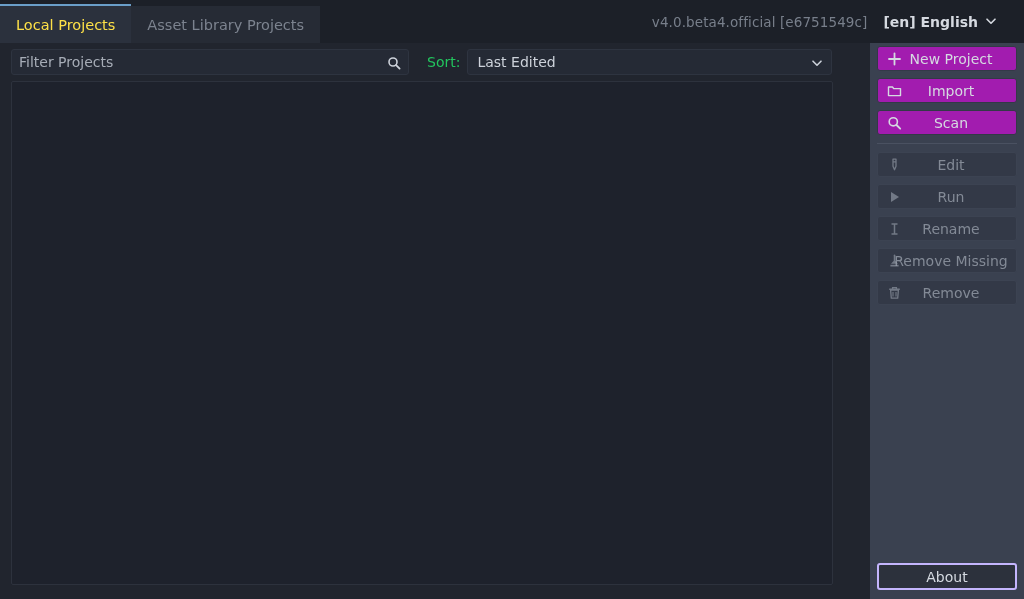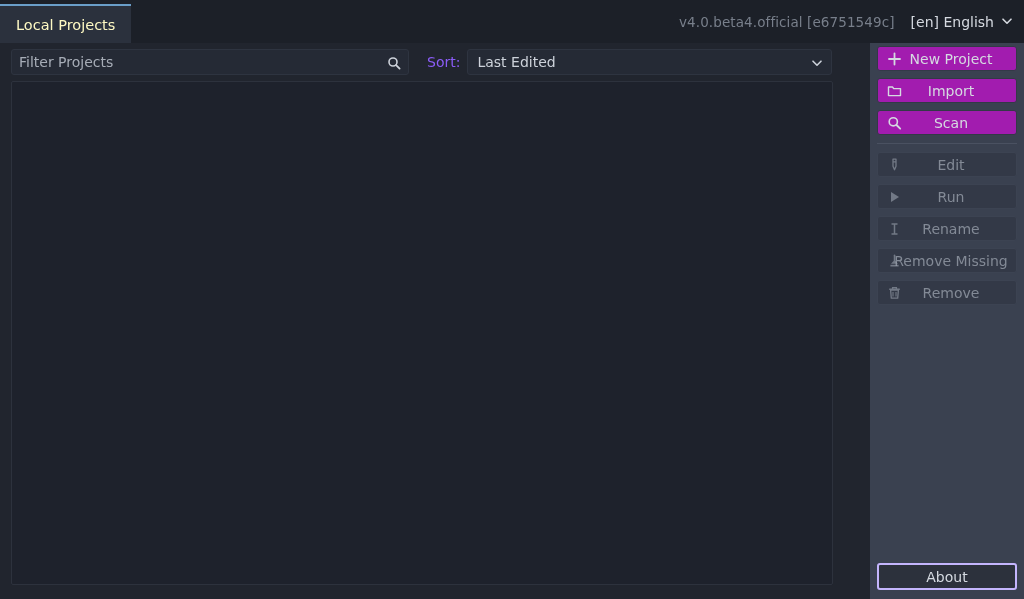--- a/index.html
+++ b/index.html
@@ -33,52 +33,53 @@
     display: flex; align-items: center;
     padding: 0 16px;
     font-size: 14.5px;
     color: #8b929e;
     background: transparent;
     cursor: pointer;
     white-space: nowrap;
   }
   .tab.active {
     background: #2b313d;
-    color: #fef9c3;
+    color: #fde047;
   }
   .tab.active::before {
     content: "";
     position: absolute;
     left: 0; right: 0; top: -2px;
     height: 2px;
     background: #6a9ec9;
   }
   .tab.inactive {
     background: #262b35;
     color: #7c838f;
   }
 
   .topright {
     margin-left: auto;
     display: flex; align-items: center;
     height: 43px;
-    padding-right: 10px;
+    padding-right: 26px;
     gap: 14px;
   }
   .version {
     font-size: 13.5px;
     color: #787f8b;
     letter-spacing: 0.1px;
   }
   .langsel {
     display: flex; align-items: center; gap: 7px;
     font-size: 14px;
     color: #d6dae1;
     cursor: pointer;
     padding: 2px 2px;
+    font-weight: bold;
   }
   .chev {
     width: 11px; height: 11px;
     display: inline-block;
     position: relative;
     top: -1px;
   }
   .chev svg { display: block; }
 
   
@@ -125,21 +126,21 @@
   .searchbox input::placeholder { color: #a7adb7; opacity: 1; }
   .search-icon {
     position: absolute; right: 7px; top: 50%;
     transform: translateY(-50%);
     width: 14px; height: 14px;
     pointer-events: none;
   }
 
   .sortlabel {
     font-size: 14px;
-    color: #8b5cf6;
+    color: #22c55e;
     margin: 0 7px 0 18px;
     white-space: nowrap;
   }
   .sortsel {
     position: relative;
     flex: 1 1 auto;
     height: 26px;
     background: #252a35;
     border: 1px solid #2e3440;
     border-radius: 3px;
@@ -232,20 +233,23 @@
 </style>
 </head>
 <body>
 
 <div class="app">
 
   <div class="tabbar">
     <div class="tabs">
       <div class="tab active">
         <span>Local Projects</span>
+      </div>
+      <div class="tab inactive">
+        <span>Asset Library Projects</span>
       </div>
     </div>
 
     <div class="topright">
       <div class="version">v4.0.beta4.official [e6751549c]</div>
       <div class="langsel">
         <span>[en] English</span>
         <span class="chev">
           <svg viewBox="0 0 12 12" width="12" height="12" aria-hidden="true">
             <path d="M2 4.2 L6 8.2 L10 4.2" fill="none" stroke="#d6dae1" stroke-width="1.6" stroke-linecap="round" stroke-linejoin="round"></path>

